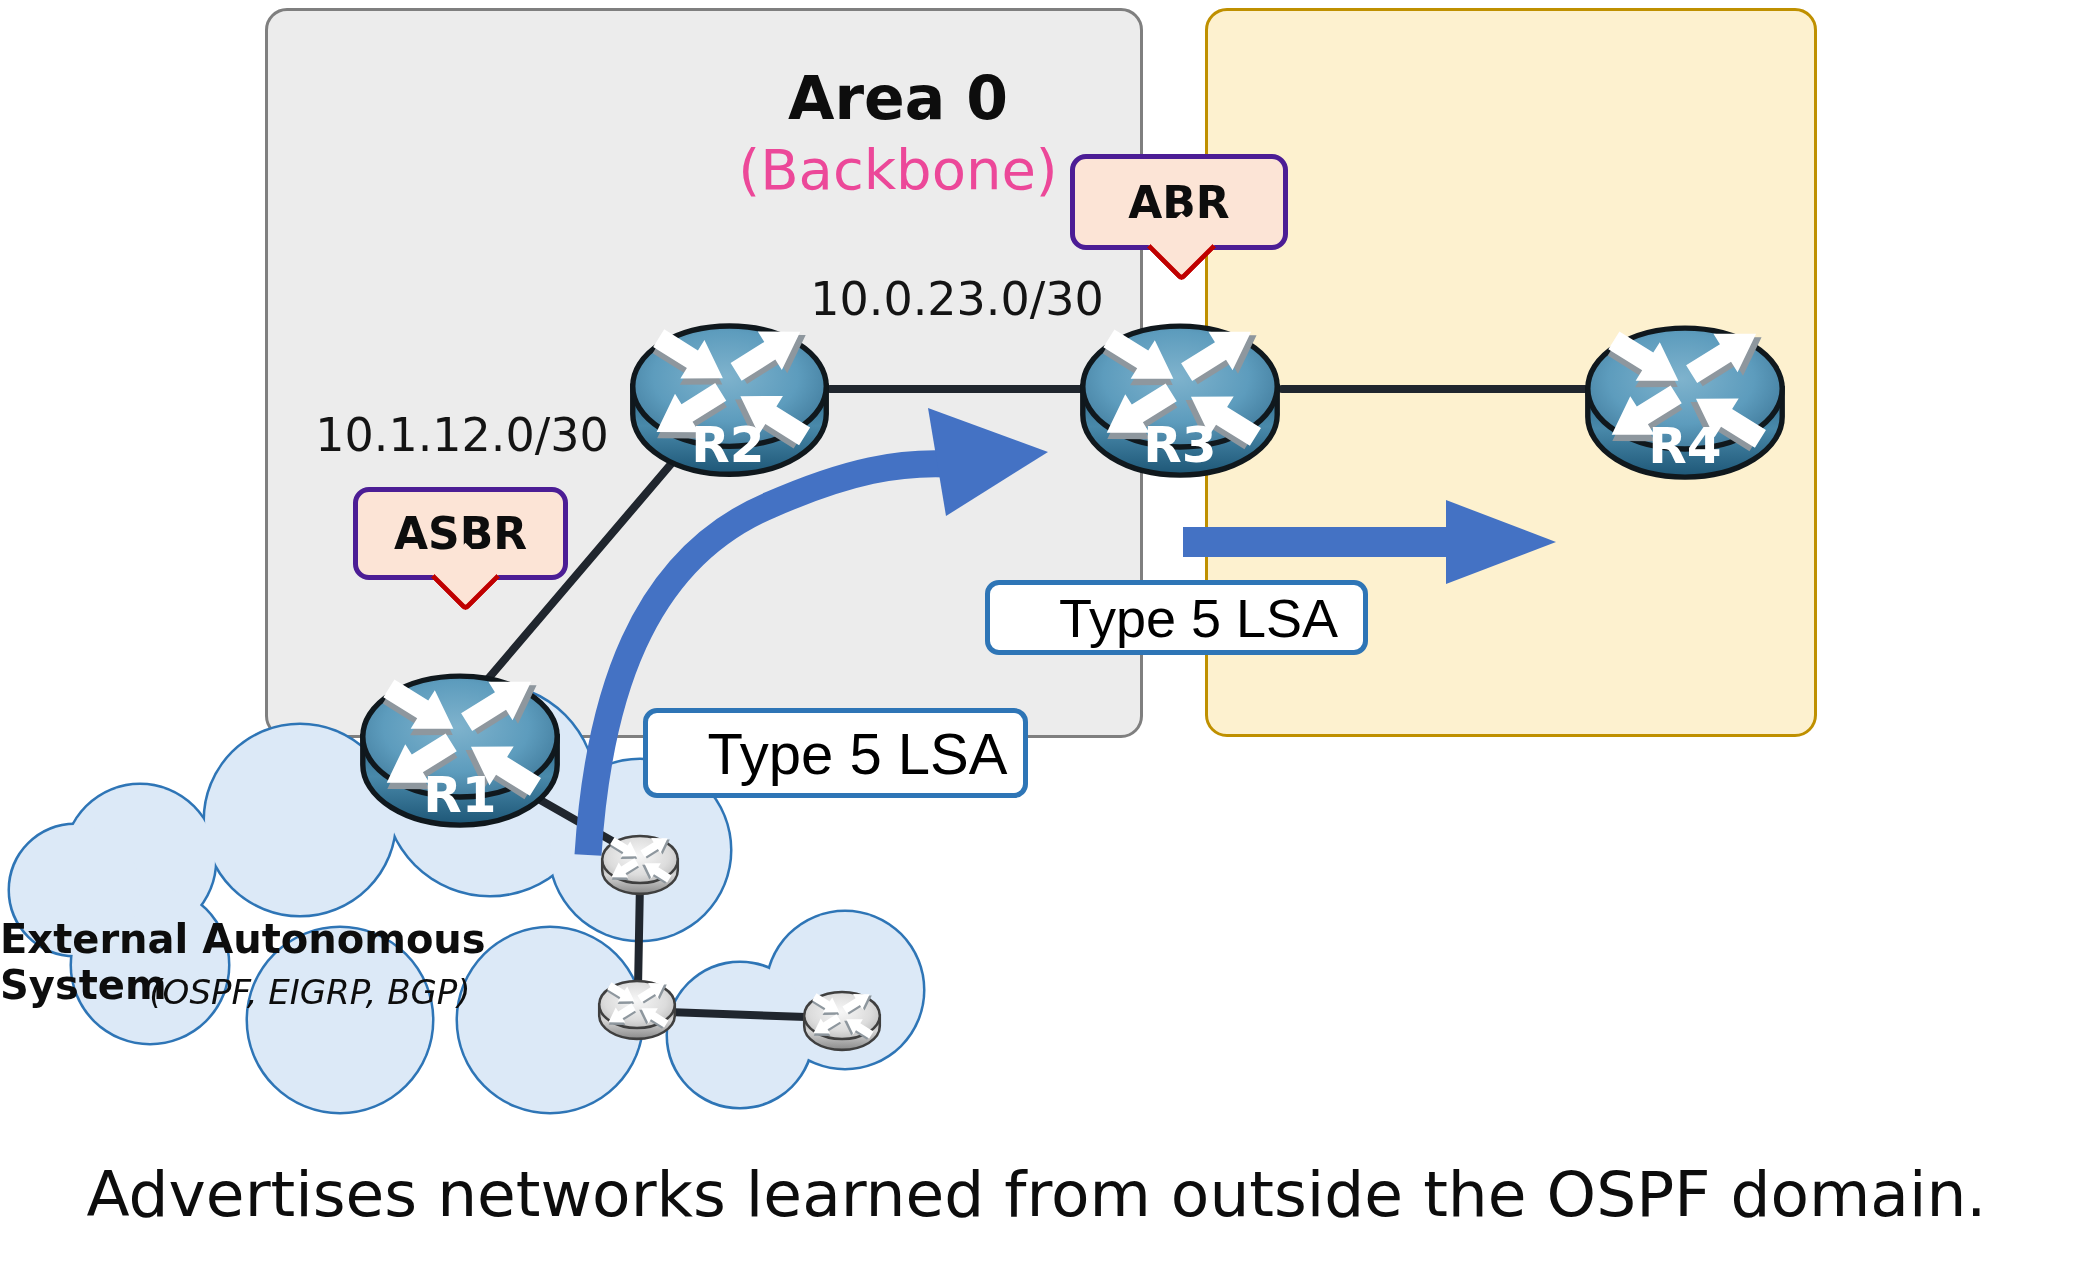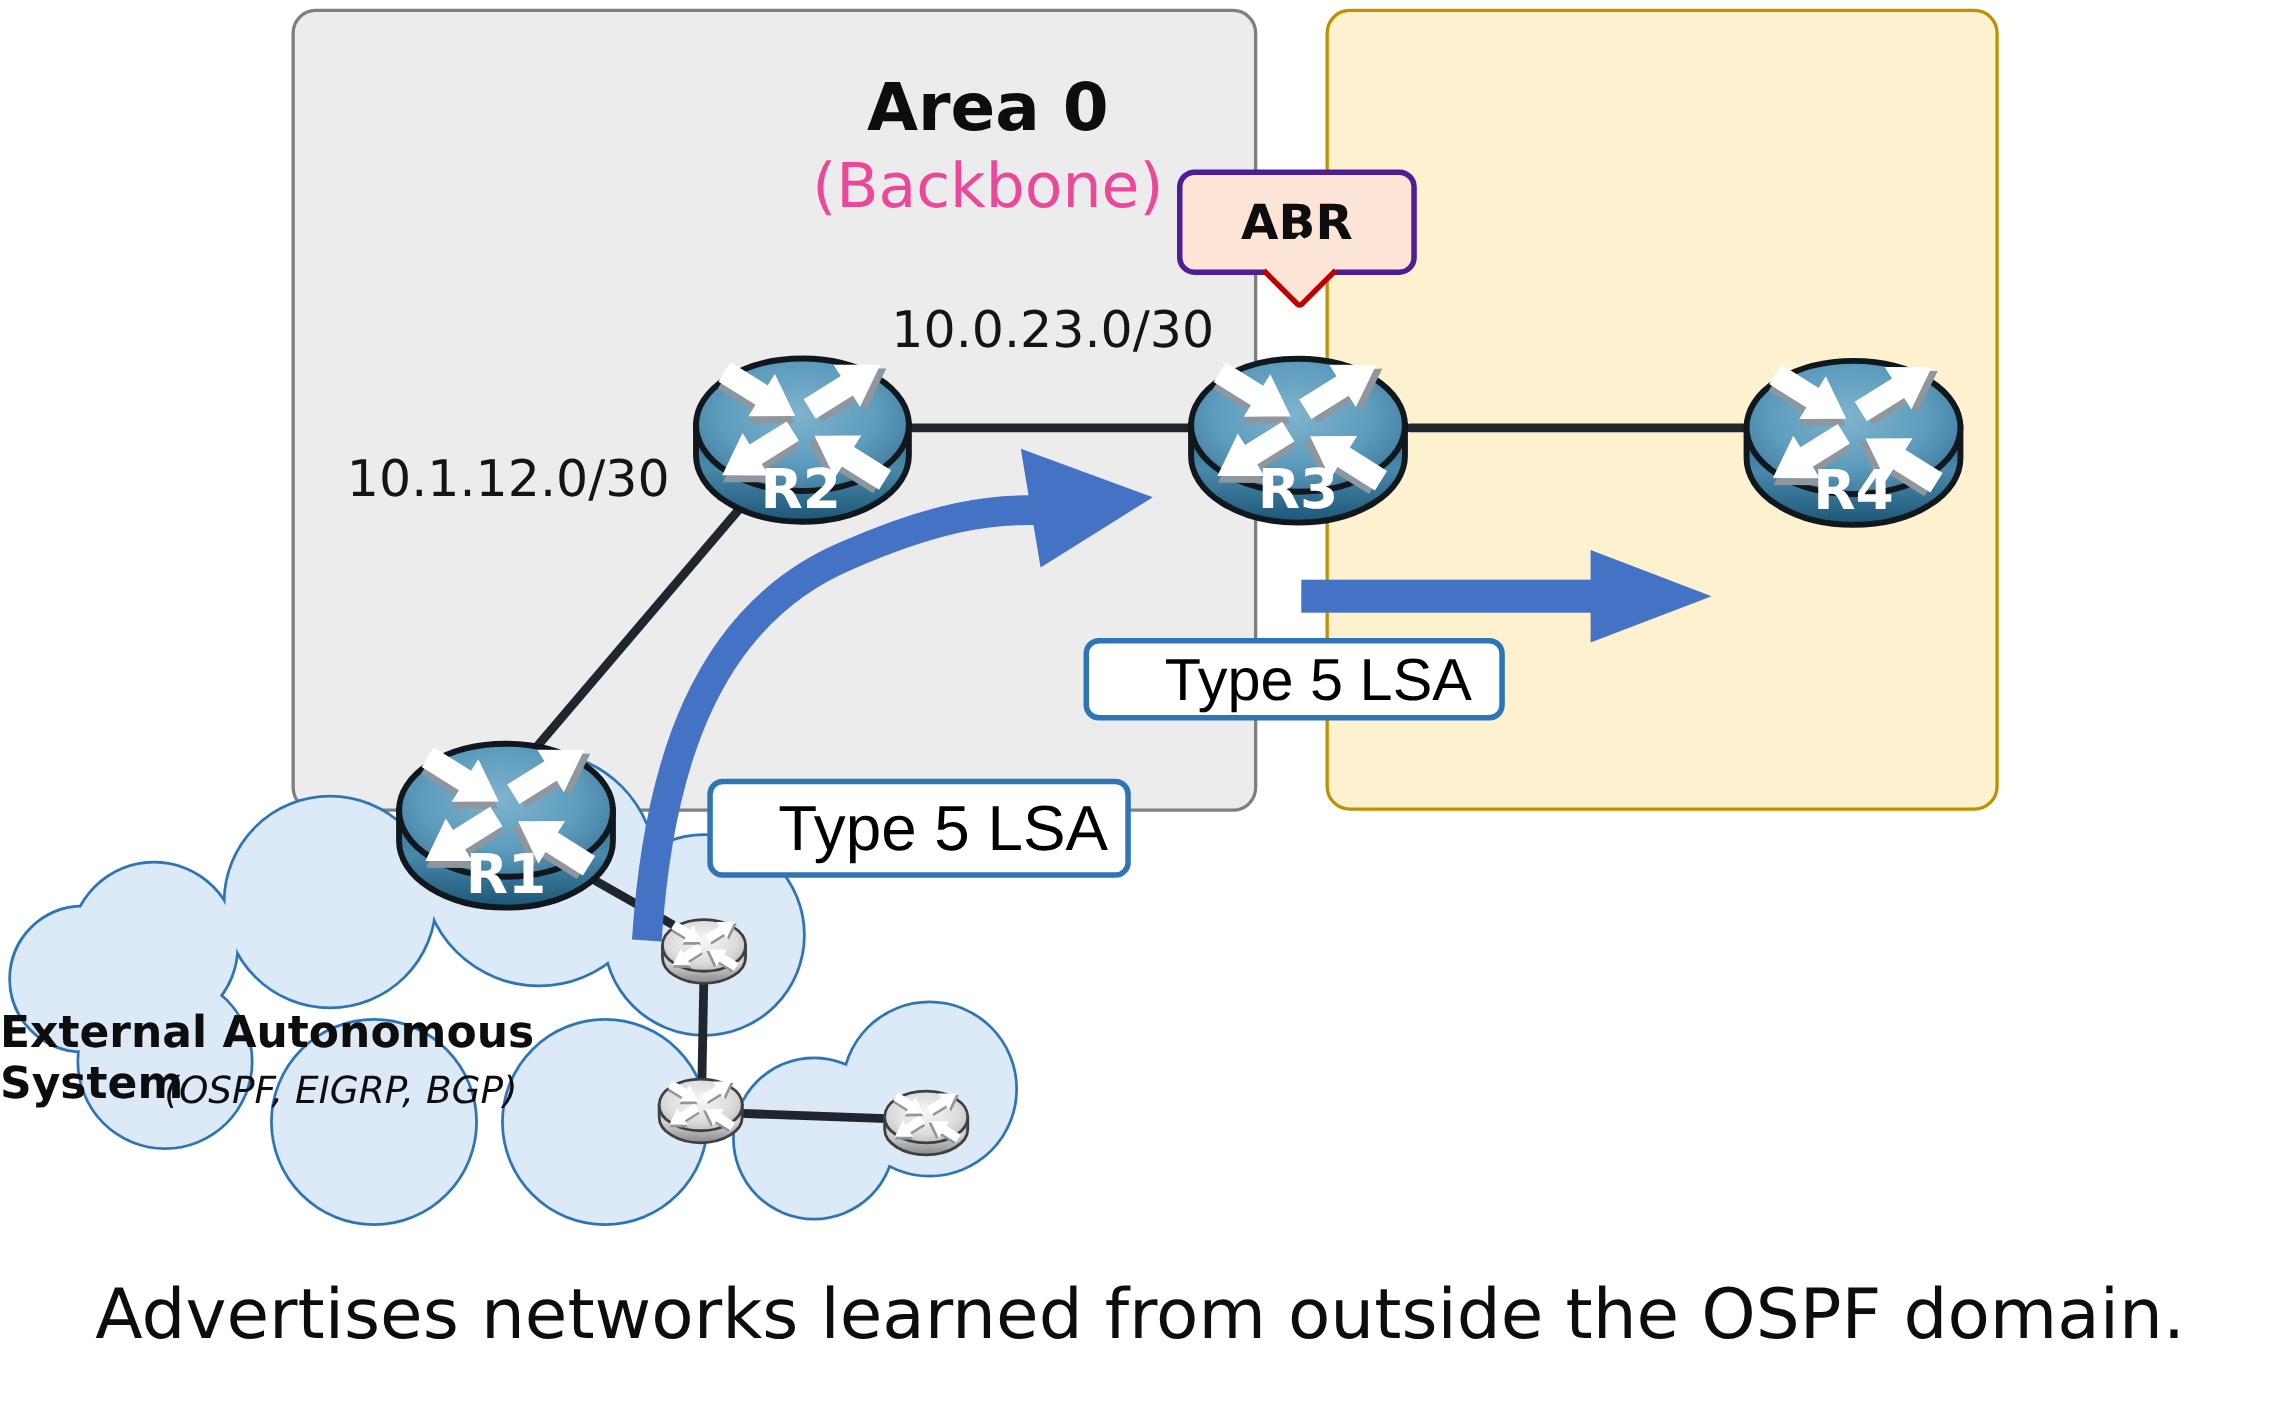--- a/index.html
+++ b/index.html
@@ -186,20 +186,24 @@
 
   <div id="area0-title" class="abs">
     <div class="area-title">Area 0</div>
     <div class="area-sub">(Backbone)</div>
   </div>
 
   <div id="badge-abr" class="badge">
     <span>ABR</span>
     <div class="badge-tail" style="left:82px;"></div>
   </div>
+  <div id="badge-asbr" class="badge">
+    <span>ASBR</span>
+    <div class="badge-tail" style="left:83px;"></div>
+  </div>
 
   <div id="lsa1" class="lsa-box">Type 5 LSA</div>
   <div id="lsa2" class="lsa-box">Type 5 LSA</div>
 
   <div id="net1" class="net-label">10.1.12.0/30</div>
   <div id="net2" class="net-label">10.0.23.0/30</div>
 
   <div id="cloud-title" class="abs">External Autonomous System</div>
   <div id="cloud-sub" class="abs">(OSPF, EIGRP, BGP)</div>
 

